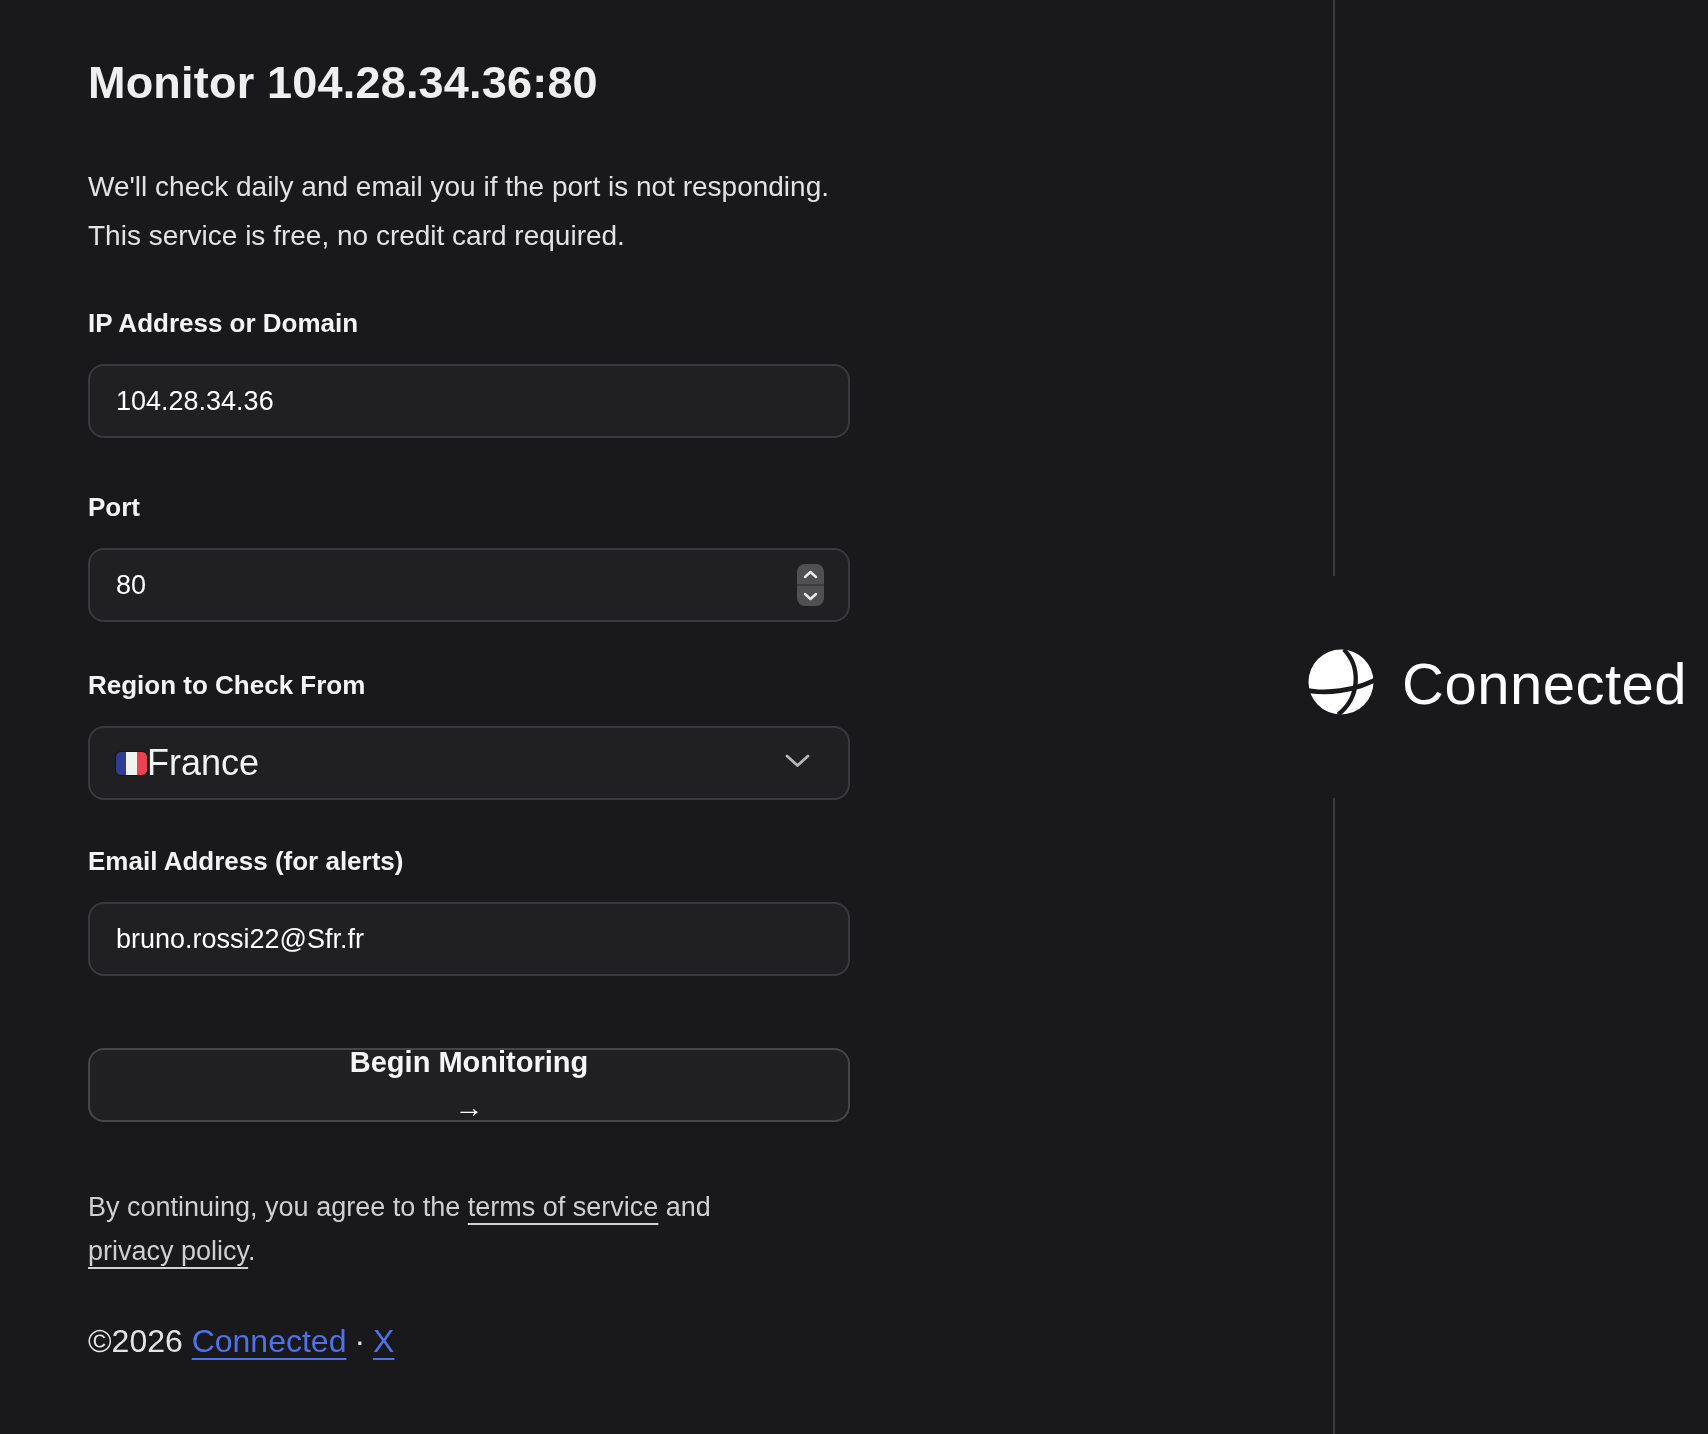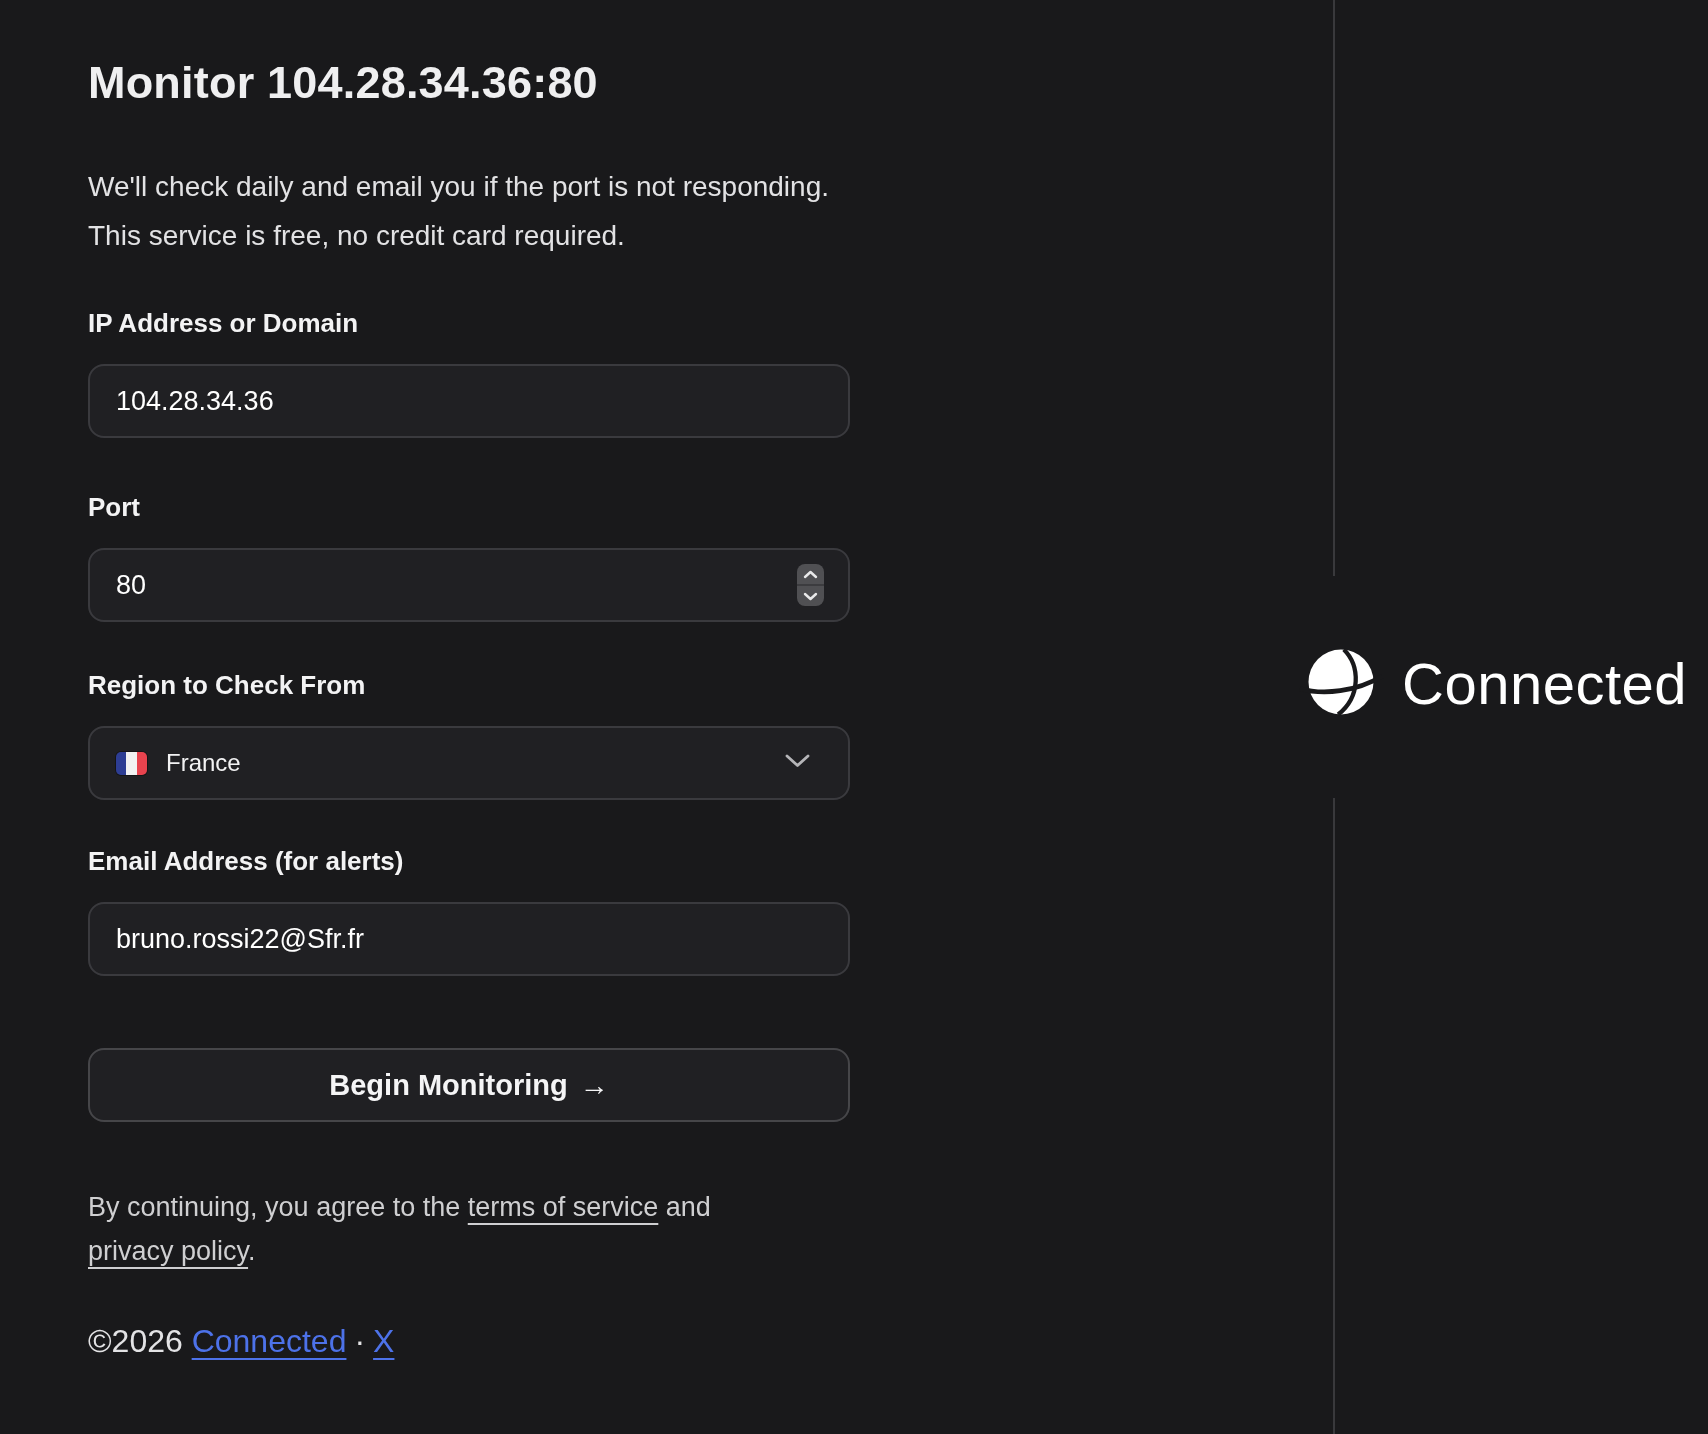--- a/index.html
+++ b/index.html
@@ -74,35 +74,35 @@
     cursor:pointer;
   }
   .flag {
     width:31px; height:23px; border-radius:5px; overflow:hidden;
     display:flex; flex-shrink:0;
     box-shadow:0 0 0 1px rgba(0,0,0,0.35);
   }
   .flag .b { flex:1; background:#2d3d93; }
   .flag .w { flex:1; background:#f2f2f2; }
   .flag .r { flex:1; background:#e8434e; }
-  .select-value { margin-left:19px; font-size:24px; color:#f2f2f3; }
+  .select-value { font-size:36px; color:#f2f2f3; }
   .select-chevron { position:absolute; right:38px; top:50%; transform:translateY(-50%); }
 
   
   .submit-btn {
     margin-top:72px;
     width:100%; height:74px;
     background:#202023;
     border:2px solid #464649;
     border-radius:16px;
     color:#f5f5f6;
     font-family:"Liberation Sans", sans-serif;
     font-size:29px; font-weight:700;
     cursor:pointer;
-    display:flex; align-items:center; justify-content:center; gap:12px;
+    display:flex; align-items:center; justify-content:center; gap:12px;flex-direction:column;
   }
 
   
   .legal {
     margin-top:63px;
     font-size:27px; line-height:44px; color:#cfcfd1;
     max-width:660px;
   }
   .legal a {
     color:#cfcfd1; text-decoration:underline;

